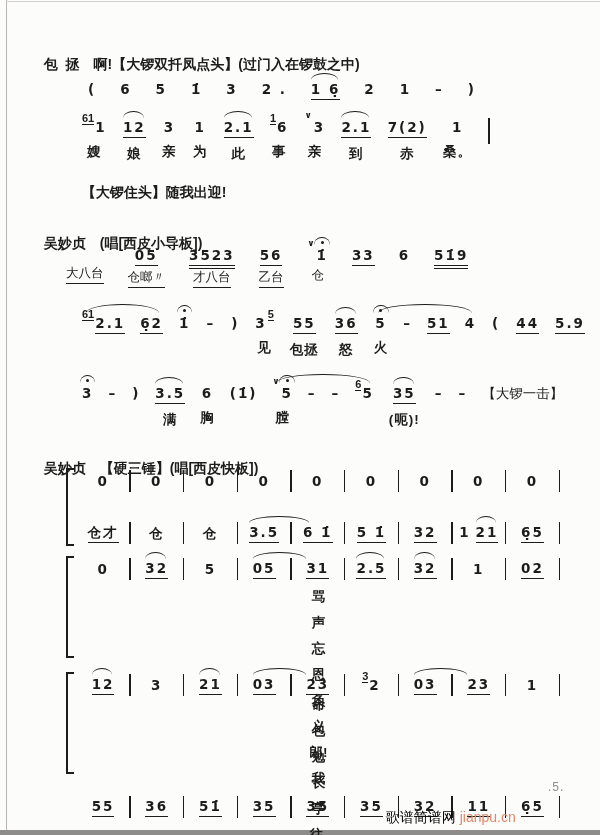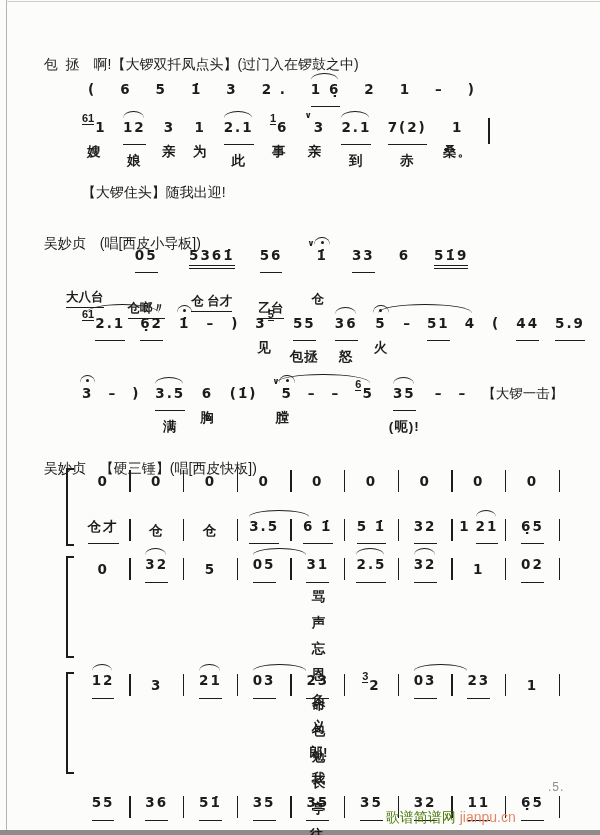--- a/index.html
+++ b/index.html
@@ -3,66 +3,66 @@
 <meta charset="utf-8">
 <style>
   html,body{margin:0;padding:0}
   body{width:600px;height:835px;position:relative;background:#fcfcfa;overflow:hidden;
        font-family:"Liberation Sans","DejaVu Sans",sans-serif;color:#1c1c1c}
   .abs{position:absolute}
   .edge-left{position:absolute;left:6px;top:0;bottom:5px;width:1px;background:#b7b4b0}
   .edge-top{position:absolute;left:6px;top:1px;right:0;height:1px;background:#d2cfcb}
   .edge-bottom{position:absolute;left:0;right:0;bottom:0;height:5px;background:#8e8c8a}
   
-  .sline{font-size:14px;font-weight:normal;white-space:pre}
+  .sline{font-size:14px;font-weight:bold;white-space:pre}
   .sline .txt{margin-left:14px}
   
   .nrow{display:flex;align-items:flex-start}
   .sb{justify-content:space-between}
   .tcol{display:flex;flex-direction:column;align-items:center}
   .note{display:inline-flex;align-items:flex-start;white-space:pre}
   .nt{position:relative;font-weight:bold;font-size:13.5px;letter-spacing:2px;line-height:1.35;
       white-space:pre;font-family:"DejaVu Sans","Liberation Sans",sans-serif}
-  .u1{border-bottom:1.6px solid #1c1c1c;padding-bottom:8px}
+  .u1{border-bottom:1.6px solid #1c1c1c;padding-bottom:1px}
   .u2{border-bottom:1.6px solid #1c1c1c;padding-bottom:1px}
   .u2::after{content:"";position:absolute;left:0;right:0;bottom:-3.5px;border-bottom:1.6px solid #1c1c1c}
   .tie::before{content:"";position:absolute;left:0;right:2px;top:-7px;height:6px;
       border-top:1.6px solid #1c1c1c;border-radius:50% 50% 0 0/100% 100% 0 0}
   .tw::before{right:-30px}
   .ferm::before{content:"";position:absolute;left:-2px;right:-2px;top:-9px;height:7px;
       border-top:1.6px solid #1c1c1c;border-radius:50% 50% 0 0/100% 100% 0 0}
   .ferm::after{content:"";position:absolute;left:50%;top:-5px;width:3px;height:3px;margin-left:-1.5px;
       border-radius:50%;background:#1c1c1c}
   .g{font-size:11px;font-weight:bold;position:relative;top:-5px;line-height:1;
      border-bottom:1px solid #1c1c1c;margin-right:1px}
   .ga{margin-left:1px;margin-right:0}
   .br{font-size:8.5px;font-weight:bold;position:relative;top:-8px;margin-right:2px}
   .lyr{font-size:13.5px;font-weight:bold;margin-top:7px;white-space:pre;letter-spacing:1px}
   .grp{position:relative;display:flex;align-items:flex-start}
   .grp.slur::before{content:"";position:absolute;left:4px;right:4px;top:-10px;height:8px;
       border-top:1.6px solid #1c1c1c;border-radius:50% 50% 0 0/100% 100% 0 0}
   .vbar{width:1.5px;height:26px;background:#1c1c1c}
-  .perc{font-size:12.5px;font-weight:bold;margin-top:27px;white-space:pre}
+  .perc{font-size:12.5px;font-weight:normal;margin-top:3px;white-space:pre}
   .pu{border-bottom:1.6px solid #1c1c1c;padding-bottom:1px}
   .mk{font-size:13.5px;font-weight:normal;letter-spacing:0}
   .nsp{height:16px;min-width:30px}
   
   .sys{display:flex;align-items:stretch}
   .bracket{width:6px;border-left:2.5px solid #1c1c1c;border-top:2px solid #1c1c1c;
            border-bottom:2px solid #1c1c1c;margin-right:3px}
   .sysgrid{flex:1;display:flex;flex-direction:column;justify-content:space-between;padding:2px 0}
   .srow{display:flex;align-items:center;min-height:22px}
   .mcell{flex:1 1 0;display:flex;justify-content:center;align-items:flex-start;gap:5px;min-width:0}
   .mbar{width:1.5px;height:22px;background:#1c1c1c}
   .mbar.ghost{background:transparent;height:8px}
   .mlyr{flex:1 1 0;text-align:center;font-size:13.5px;font-weight:bold;white-space:pre}
   
   .pagenum{font-size:12px;color:#8f8d8b;letter-spacing:1px}
   .wm{font-size:14px;white-space:pre}
-  .wm-g{color:#4d7c0f}
+  .wm-g{color:#000000}
   .wm-o{color:#e2876a}
 </style>
 </head>
 <body>
 
 <div class="edge-left"></div>
 <div class="edge-top"></div>
 <div class="edge-bottom"></div>
 
 <div class="abs sline" style="left:36px;top:40px">
@@ -162,22 +162,22 @@
 <div id="daoban" class="abs nrow" style="left:66px;top:246px;gap:24px">
     <span class="tcol">
       <span class="nsp"></span>
       <span class="perc pu">大八台</span>
     </span>
     <span class="tcol">
       <span class="note"><span class="nt u1">05</span></span>
       <span class="perc pu">仓啷〃</span>
     </span>
     <span class="tcol">
-      <span class="note"><span class="nt u2">5361̇</span></span>
-      <span class="perc pu">仓 台才</span>
+      <span class="note"><span class="nt u2">3523</span></span>
+      <span class="perc pu">才八台</span>
     </span>
     <span class="tcol">
       <span class="note"><span class="nt u1">56</span></span>
       <span class="perc pu">乙台</span>
     </span>
     <span class="tcol">
       <span class="note"><span class="br">∨</span><span class="nt ferm">1̇</span></span>
       <span class="perc">仓</span>
     </span>
     <span class="tcol">

